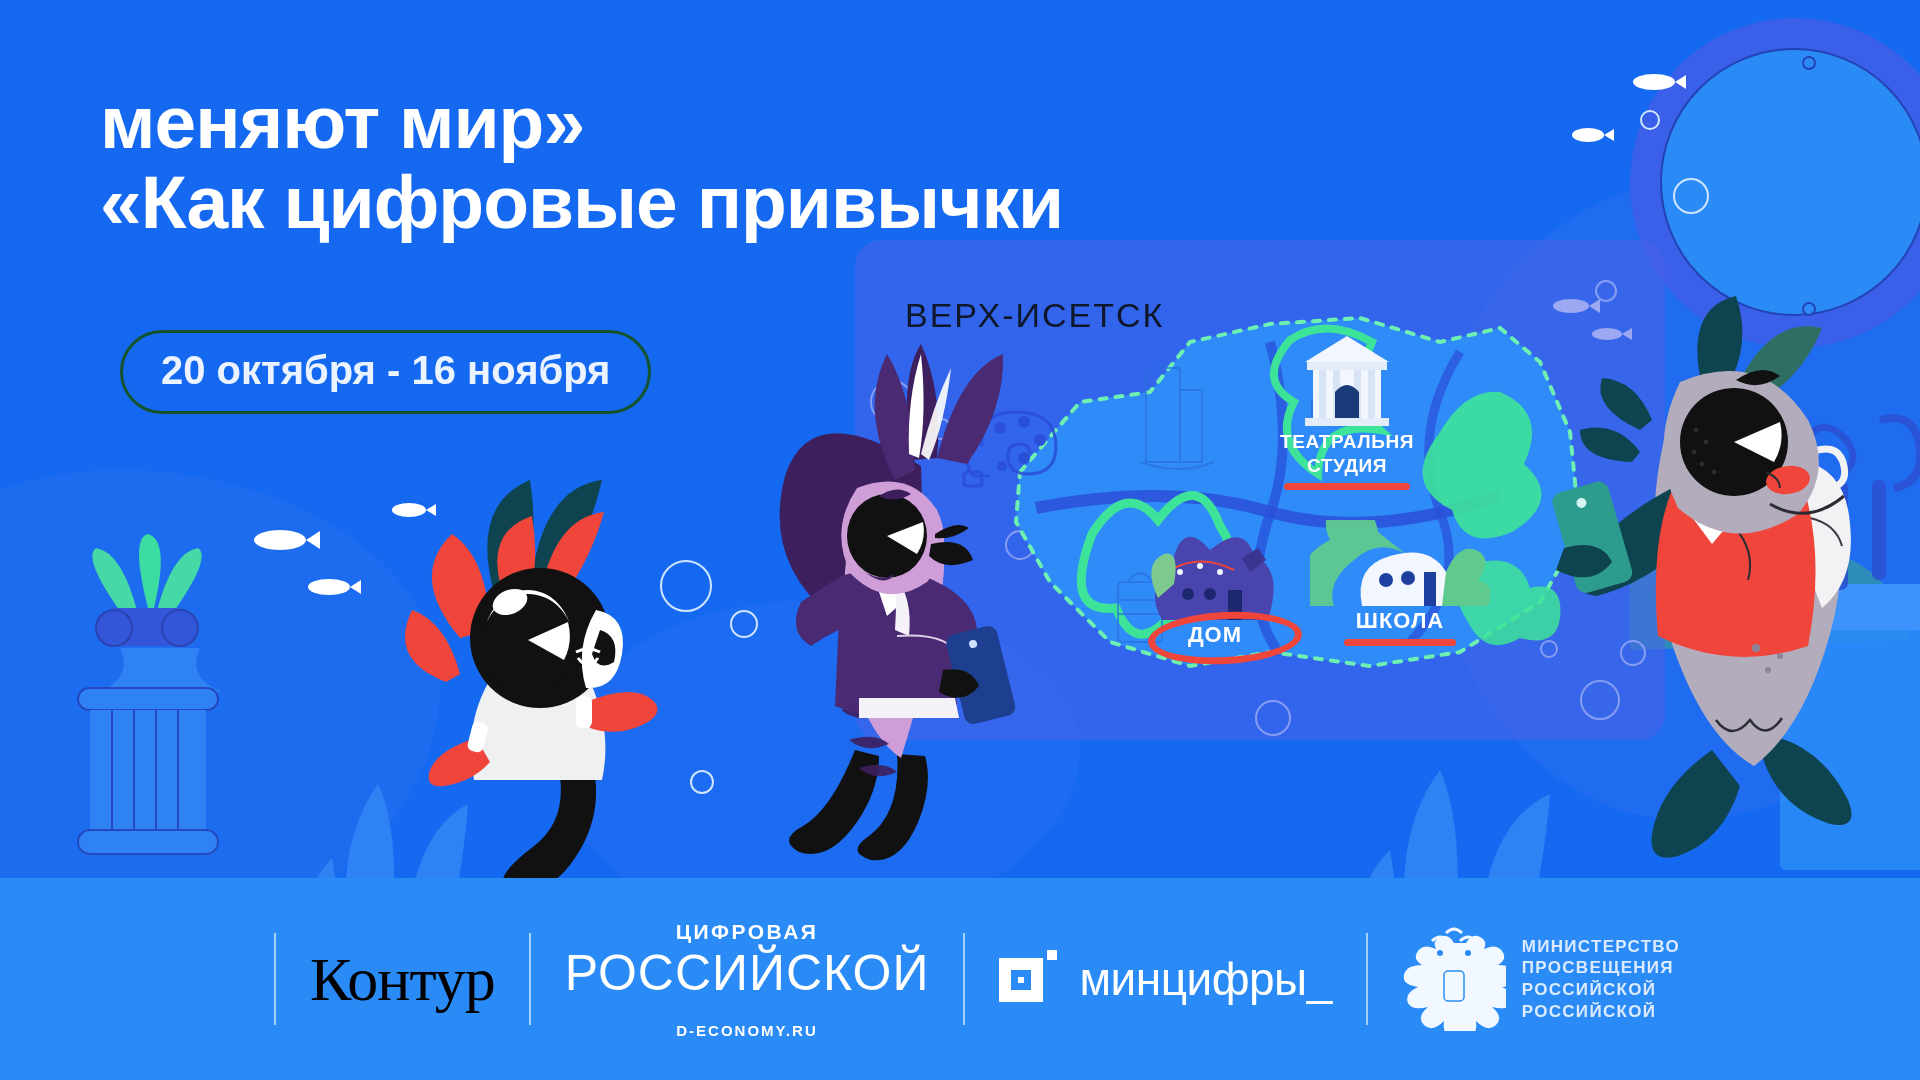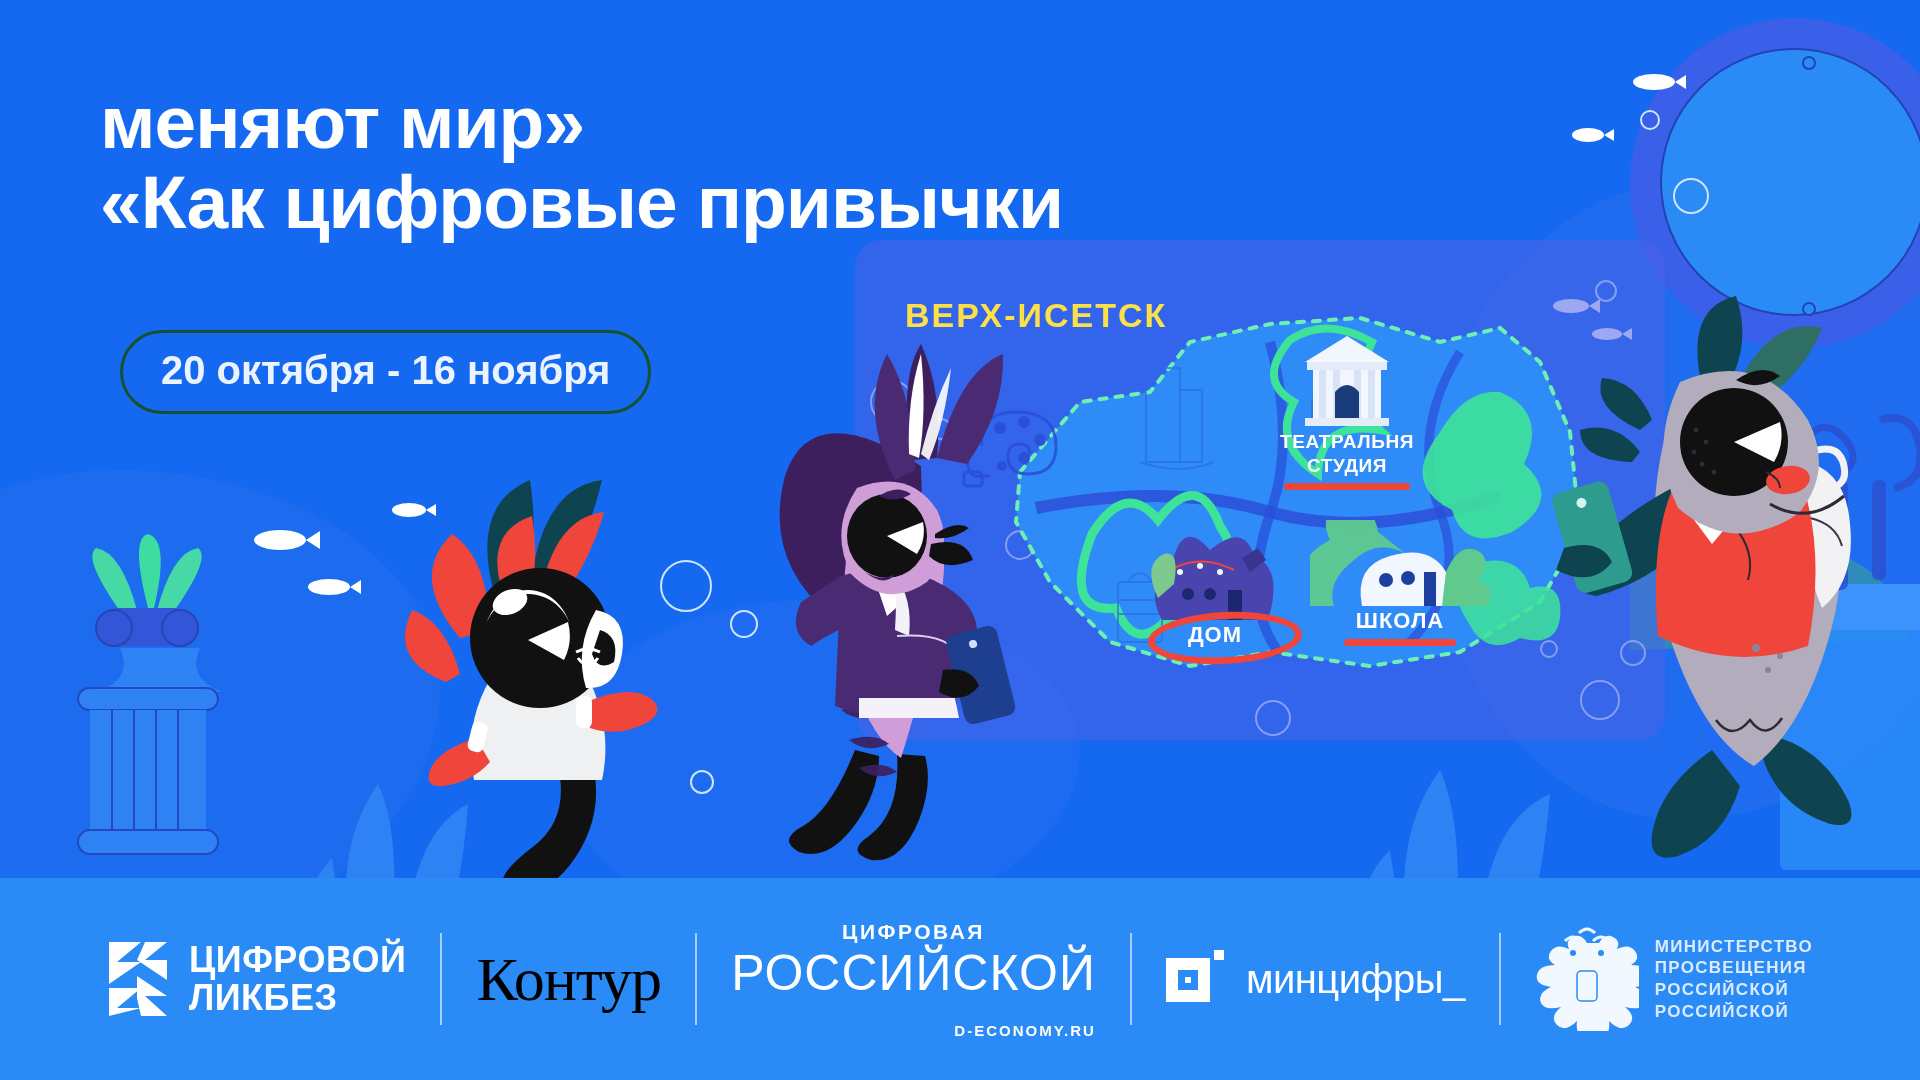--- a/index.html
+++ b/index.html
@@ -22,22 +22,22 @@
      border-radius:50%; background:#2a8bf7; border:2px solid #2343b5; }
   .port-screw { position:absolute; width:14px; height:14px; border-radius:50%;
      background:#2a8bf7; border:2px solid #2343b5; }
 
   
   .blob { position:absolute; background:#2f72ef; border-radius:48% 52% 55% 45%/50% 45% 55% 50%; }
 
   
   .map-panel { position:absolute; left:855px; top:240px; width:810px; height:500px;
      background:#4a63e8; border-radius:26px; opacity:.55; }
-  .map-label-city { position:absolute; left:905px; top:296px; font-size:34px; font-weight:bold;
-     letter-spacing:2px; color:#fde047; }
+  .map-label-city { position:absolute; left:905px; top:296px; font-size:34px; font-weight:normal;
+     letter-spacing:2px; color:#0f172a; }
 
   .map-land { position:absolute; left:940px; top:282px; width:700px; height:420px; }
 
   
   .title { position:absolute; left:100px; top:82px; width:1000px;
      color:#ffffff; font-size:75px; line-height:1.07; font-weight:bold; letter-spacing:-1px; }
   .date-badge { position:absolute; left:120px; top:330px;
      border:3px solid #14532d; border-radius:44px; padding:15px 38px 18px;
      color:#eaf3ff; font-size:40px; font-weight:bold; white-space:nowrap; }
 
@@ -49,24 +49,24 @@
 
   .lb-mark { width:62px; height:78px; margin-right:20px; }
   .lb-text { color:#fff; font-weight:bold; font-size:36px; line-height:1.05; letter-spacing:.5px; }
 
   .kontur { color:#000000; font-size:62px; font-weight:500; letter-spacing:-1px;
      font-family:"Liberation Serif", serif; }
 
   .de-wrap { text-align:center; color:#fff; }
   .de-top { font-size:21px; font-weight:bold; letter-spacing:2.5px; }
   .de-main { font-size:50px; font-weight:500; letter-spacing:1px; }
-  .de-url { font-size:15px; font-weight:bold; letter-spacing:2px; margin-top:20px; text-align:right; }
+  .de-url { font-size:15px; font-weight:bold; letter-spacing:2px; margin-top:20px; }
 
   .mc-icon { width:58px; height:58px; margin-right:22px; position:relative; }
-  .mc-text { color:#fff; font-size:40px; letter-spacing:-.5px; }
+  .mc-text { color:#fff; font-size:46px; letter-spacing:-.5px; }
 
   .min-text { color:#dbeaff; font-size:17px; line-height:1.28; letter-spacing:1.3px; font-weight:600; }
 
   
   .bubble { position:absolute; border-radius:50%; border:2px solid #cfe4ff; }
   .fish-w { position:absolute; }
 </style>
 </head>
 <body>
 
@@ -399,33 +399,20 @@
     <div>меняют мир»</div>
     <div>«Как цифровые привычки</div>
   </div>
 
   <div class="date-badge">20 октября - 16 ноября</div>
 
   <div class="footer-strip"></div>
 
   <div class="footer-row">
 
-    <div class="logo-cell">
-      <svg class="lb-mark" viewBox="0 0 62 78">
-        <path d="M2 2 L34 2 L10 22 L34 22 L2 44 Z" fill="#fff"></path>
-        <path d="M34 2 L60 2 L60 24 L34 24 Z" fill="#fff" opacity="0"></path>
-        <path d="M38 2 L60 2 L38 20 L60 20 L60 40 L30 20 Z" fill="#fff"></path>
-        <path d="M2 48 L34 48 L10 68 L34 68 L2 76 Z" fill="#fff"></path>
-        <path d="M30 36 L60 56 L38 56 L60 76 L34 76 L30 58 Z" fill="#fff"></path>
-      </svg>
-      <div class="lb-text">
-        <div>ЦИФРОВОЙ</div>
-        <div>ЛИКБЕЗ</div>
-      </div>
-    </div>
 
     <div class="vdiv"></div>
 
     <div class="logo-cell">
       <span class="kontur">Контур</span>
     </div>
 
     <div class="vdiv"></div>
 
     <div class="logo-cell">

